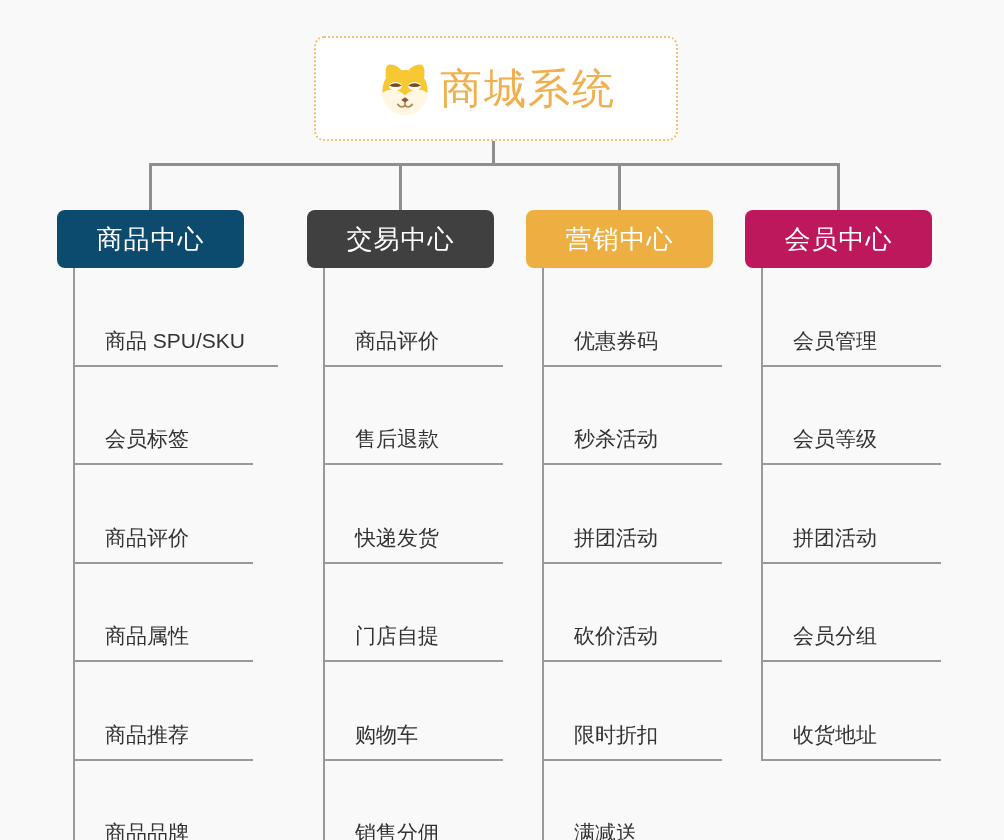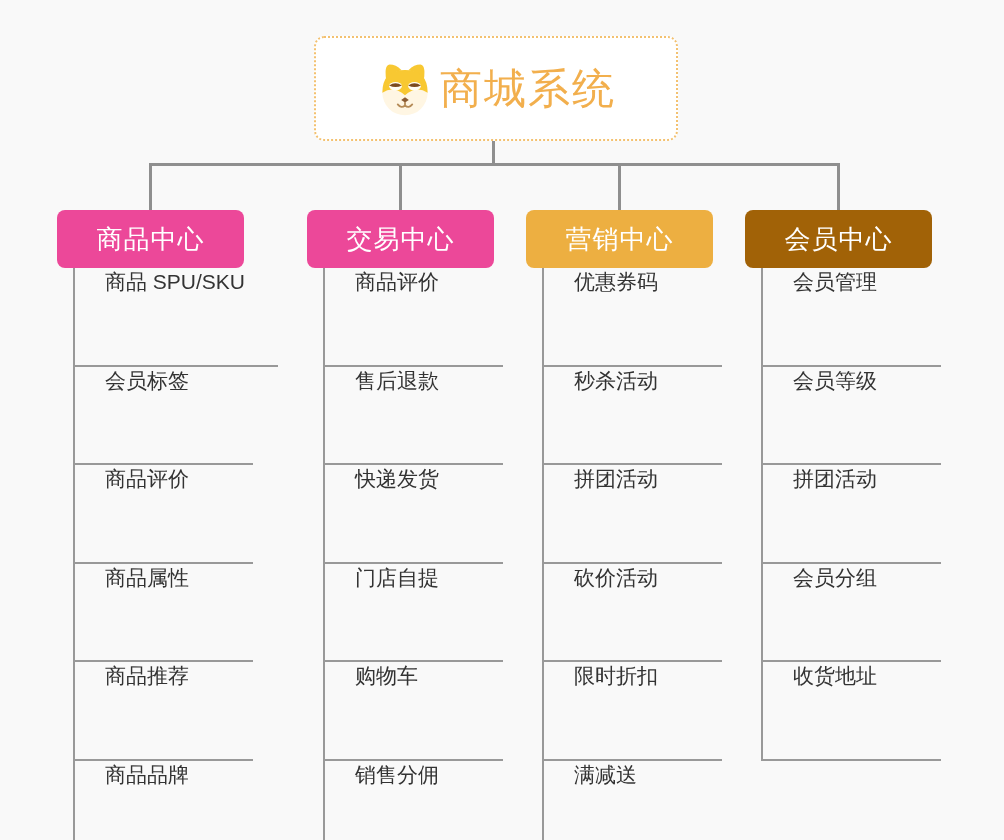--- a/index.html
+++ b/index.html
@@ -26,21 +26,21 @@
   .branch{position:absolute;top:210px;white-space:nowrap;}
   .branch-header{
     width:187px;height:58px;border-radius:8px;
     display:flex;align-items:center;justify-content:center;
     color:#ffffff;font-size:26px;letter-spacing:1px;
   }
   .branch-list{margin-left:16px;border-left:2px solid #999999;}
   .branch-item{
     height:86.5px;border-bottom:2px solid #999999;
     width:max-content;min-width:115px;
-    display:flex;align-items:flex-start;
+    display:flex;align-items:flex-end;
     padding:0 33px 10px 30px;
     font-size:21px;color:#333333;white-space:nowrap;
   }
 </style>
 </head>
 <body>
 
 <div>
 
   <div class="root-node">
@@ -72,21 +72,21 @@
     <div class="connector" id="root-rail"></div>
 
   <div class="connector drop" style="left: 149px;"></div>
       <div class="connector drop" style="left: 399px;"></div>
       <div class="connector drop" style="left: 618px;"></div>
       <div class="connector drop" style="left: 837px;"></div>
     </div>
 
   <div id="branches">
       <div class="branch" style="left: 57px;">
-    <div class="branch-header" style="background: #ec4899;">
+    <div class="branch-header" style="background: #0c4a6e;">
       <span>商品中心</span>
     </div>
     <div class="branch-list">
           <div class="branch-item">
     <span>商品 SPU/SKU</span>
   </div>
           <div class="branch-item">
     <span>会员标签</span>
   </div>
           <div class="branch-item">
@@ -97,21 +97,21 @@
   </div>
           <div class="branch-item">
     <span>商品推荐</span>
   </div>
           <div class="branch-item">
     <span>商品品牌</span>
   </div>
         </div>
   </div>
       <div class="branch" style="left: 307px;">
-    <div class="branch-header" style="background: #ec4899;">
+    <div class="branch-header" style="background: #404040;">
       <span>交易中心</span>
     </div>
     <div class="branch-list">
           <div class="branch-item">
     <span>商品评价</span>
   </div>
           <div class="branch-item">
     <span>售后退款</span>
   </div>
           <div class="branch-item">
@@ -147,21 +147,21 @@
   </div>
           <div class="branch-item">
     <span>限时折扣</span>
   </div>
           <div class="branch-item">
     <span>满减送</span>
   </div>
         </div>
   </div>
       <div class="branch" style="left: 745px;">
-    <div class="branch-header" style="background: #a16207;">
+    <div class="branch-header" style="background: #be185d;">
       <span>会员中心</span>
     </div>
     <div class="branch-list">
           <div class="branch-item">
     <span>会员管理</span>
   </div>
           <div class="branch-item">
     <span>会员等级</span>
   </div>
           <div class="branch-item">

